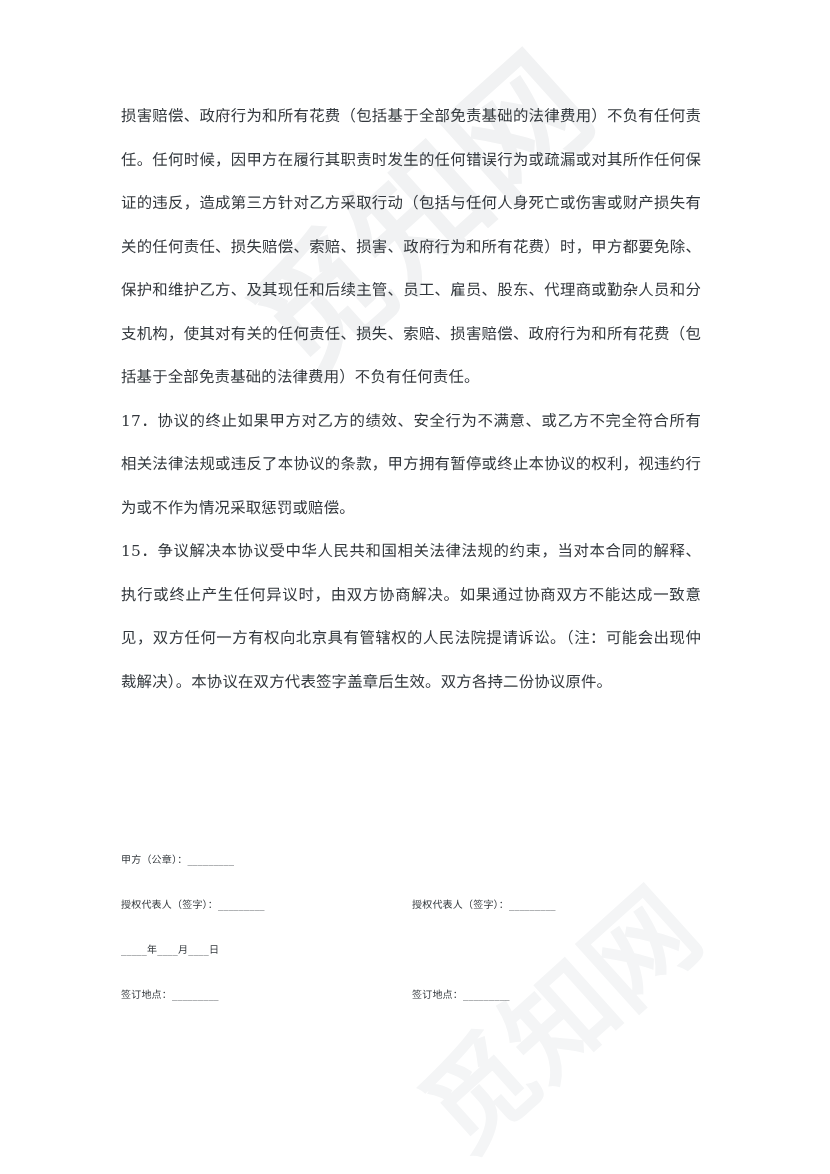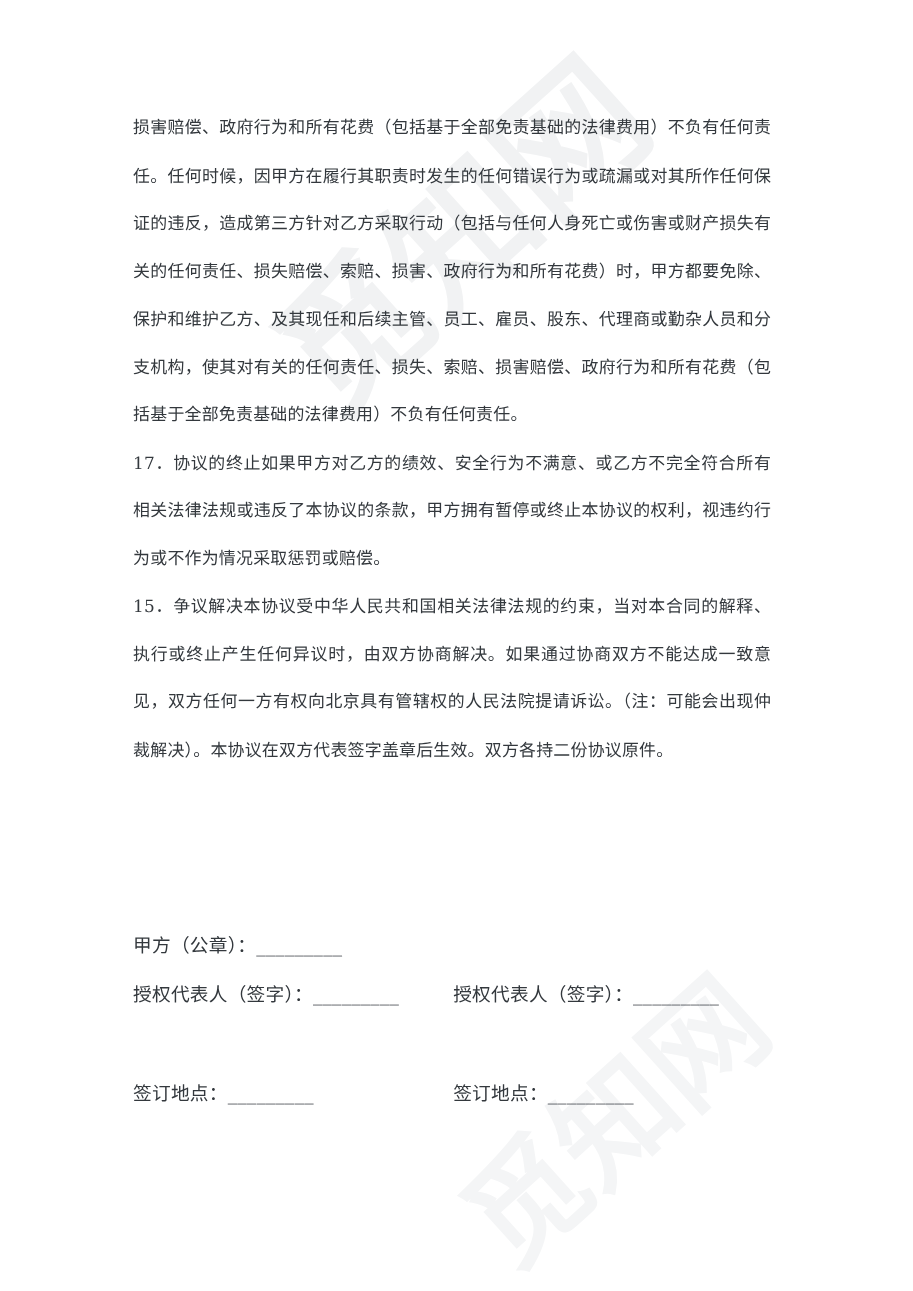--- a/index.html
+++ b/index.html
@@ -87,21 +87,21 @@
     z-index: 1;
   }
 
   .sig-row {
     display: flex;
     height: 45px;
     align-items: flex-start;
   }
 
   .sig-col {
-    font-size: 17px;
+    font-size: 10px;
     line-height: 30px;
     color: #33383d;
     white-space: nowrap;
     letter-spacing: 0.2px;
   }
 
   .sig-col--left {
     width: 291px;
     flex: 0 0 291px;
   }
@@ -131,20 +131,21 @@
     <div class="sig-row">
       <div class="sig-col sig-col--left">甲方（公章）：_________</div>
     </div>
 
     <div class="sig-row">
       <div class="sig-col sig-col--left">授权代表人（签字）：_________</div>
       <div class="sig-col sig-col--right">授权代表人（签字）：_________</div>
     </div>
 
     <div class="sig-row">
+      <div class="sig-col sig-col--right">_____年____月____日</div>
     </div>
 
     <div class="sig-row">
       <div class="sig-col sig-col--left">签订地点：_________</div>
       <div class="sig-col sig-col--right">签订地点：_________</div>
     </div>
 
   </div>
 
 </div>

